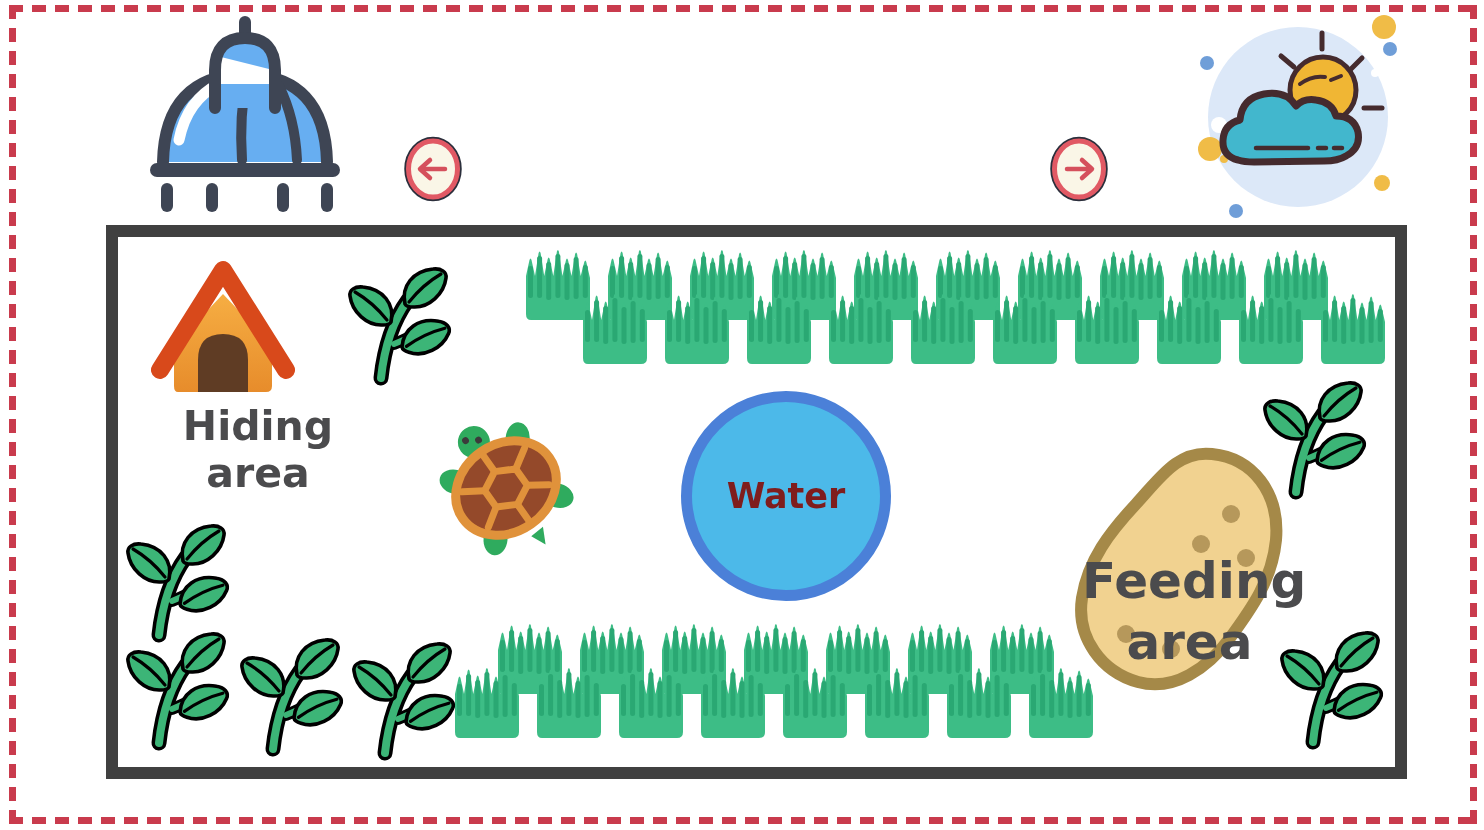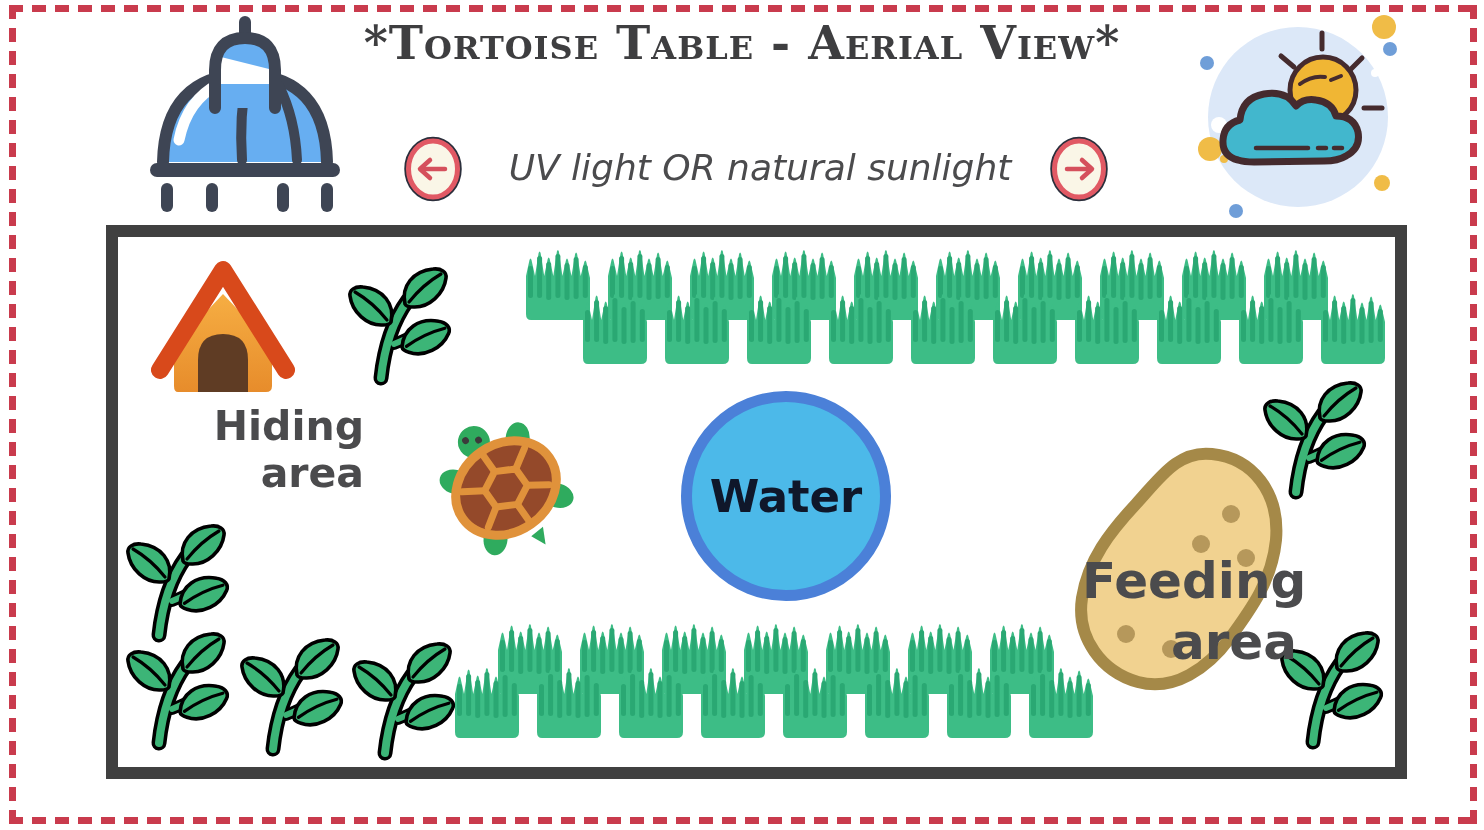--- a/index.html
+++ b/index.html
@@ -16,29 +16,29 @@
   .dash-left{left:9px;} .dash-right{left:1470px;}
   
   .title{left:0;top:16px;width:1484px;text-align:center;
     font-family:"DejaVu Serif","Liberation Serif",serif;font-weight:700;font-size:46px;
     font-variant:small-caps;letter-spacing:1px;color:var(--c-title-text,#3e3e40);}
   .uv-label{left:490px;top:147px;width:540px;text-align:center;font-style:italic;
     font-size:36px;color:var(--c-body-text,#4b4b4d);}
   
   .table-frame{left:106px;top:225px;width:1301px;height:554px;box-sizing:border-box;
     border:12px solid var(--c-table-border,#404040);background:#fff;}
-  .area-label{white-space:pre-line;text-align:right;font-weight:700;
+  .area-label{white-space:pre-line;text-align:center;font-weight:700;
     color:var(--c-body-text,#4b4b4d);line-height:1.14;}
   .hiding-label{left:152px;top:403px;width:212px;font-size:41px;}
   .feeding-label{left:1082px;top:551px;width:215px;font-size:50px;line-height:1.22;}
   .water-bowl{left:681px;top:391px;width:210px;height:210px;border-radius:50%;
     box-sizing:border-box;background:var(--c-water-fill,#4cb9e9);
     border:11px solid var(--c-water-border,#4b80d8);
     display:flex;align-items:center;justify-content:center;}
-  .water-label{font-weight:700;font-size:45px;color:#0f172a;}
+  .water-label{font-weight:700;font-size:35px;color:#7f1d1d;}
   svg{overflow:visible;display:block;}
 </style>
 </head>
 <body>
 
 <div class="canvas">
 
   <svg width="0" height="0" style="position:absolute" aria-hidden="true">
     <defs>
       <linearGradient id="houseG" x1="0" y1="0" x2="0" y2="1">
@@ -82,21 +82,20 @@
         </g>
       </g>
     </defs>
   </svg>
 
   <div class="dash dash-h dash-top"></div>
   <div class="dash dash-h dash-bottom"></div>
   <div class="dash dash-v dash-left"></div>
   <div class="dash dash-v dash-right"></div>
 
-  <div class="abs title">*Tortoise Table - Aerial View*</div>
 
   <svg class="abs" style="left:143px;top:12px" width="205" height="200" viewBox="0 0 205 200">
     <g stroke="#3e4554" stroke-linecap="round" fill="none">
       <path d="M20,150 Q22,64 102,62 Q182,64 184,150 Z" fill="#67aef1" stroke="none"></path>
       <path d="M20,150 Q22,64 102,62 Q182,64 184,150" stroke-width="12"></path>
       <path d="M104,64 Q96,104 99,148" stroke-width="10"></path>
       <path d="M136,74 Q152,106 154,148" stroke-width="10"></path>
       <path d="M36,128 Q44,88 76,72" stroke="#ffffff" stroke-width="11"></path>
       <line x1="102" y1="10" x2="102" y2="26" stroke-width="12"></line>
       <path d="M72,96 L72,58 Q72,26 102,26 Q132,26 132,58 L132,96" fill="#67aef1" stroke="none"></path>
@@ -112,21 +111,20 @@
 
   <svg class="abs" style="left:402px;top:136px" width="62" height="66" viewBox="0 0 62 66">
     <ellipse cx="31" cy="33" rx="27.5" ry="31" fill="none" stroke="#2b2f3c" stroke-width="2.5"></ellipse>
     <ellipse cx="31" cy="33" rx="24.5" ry="28" fill="#faf6e7" stroke="#e15964" stroke-width="5"></ellipse>
     <g stroke="#d5505c" stroke-width="4.5" fill="none" stroke-linecap="round" stroke-linejoin="round">
       <line x1="43" y1="33" x2="20" y2="33"></line>
         <path d="M28,24 L18,33 L28,42"></path>
     </g>
   </svg>
 
-  <div class="abs uv-label">UV light OR natural sunlight</div>
 
   <svg class="abs" style="left:1048px;top:136px" width="62" height="66" viewBox="0 0 62 66">
     <ellipse cx="31" cy="33" rx="27.5" ry="31" fill="none" stroke="#2b2f3c" stroke-width="2.5"></ellipse>
     <ellipse cx="31" cy="33" rx="24.5" ry="28" fill="#faf6e7" stroke="#e15964" stroke-width="5"></ellipse>
     <g stroke="#d5505c" stroke-width="4.5" fill="none" stroke-linecap="round" stroke-linejoin="round">
       <line x1="19" y1="33" x2="42" y2="33"></line>
         <path d="M34,24 L44,33 L34,42"></path>
     </g>
   </svg>
 

